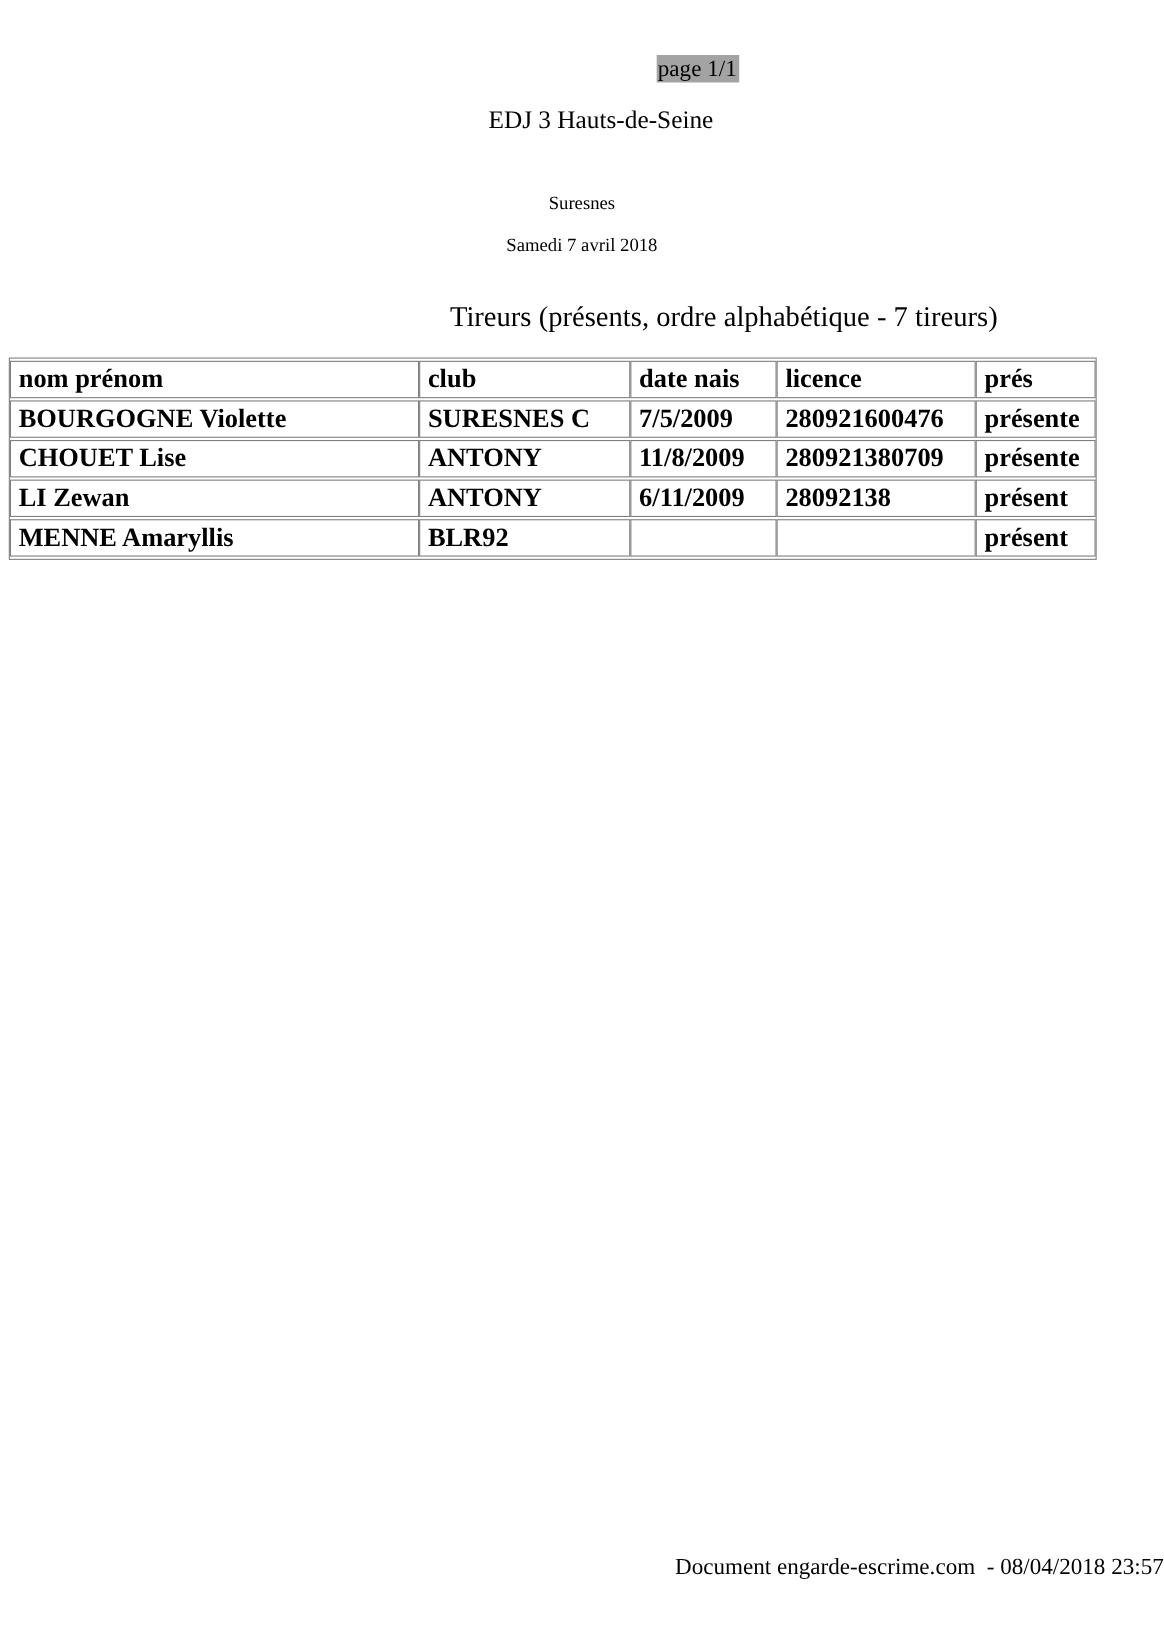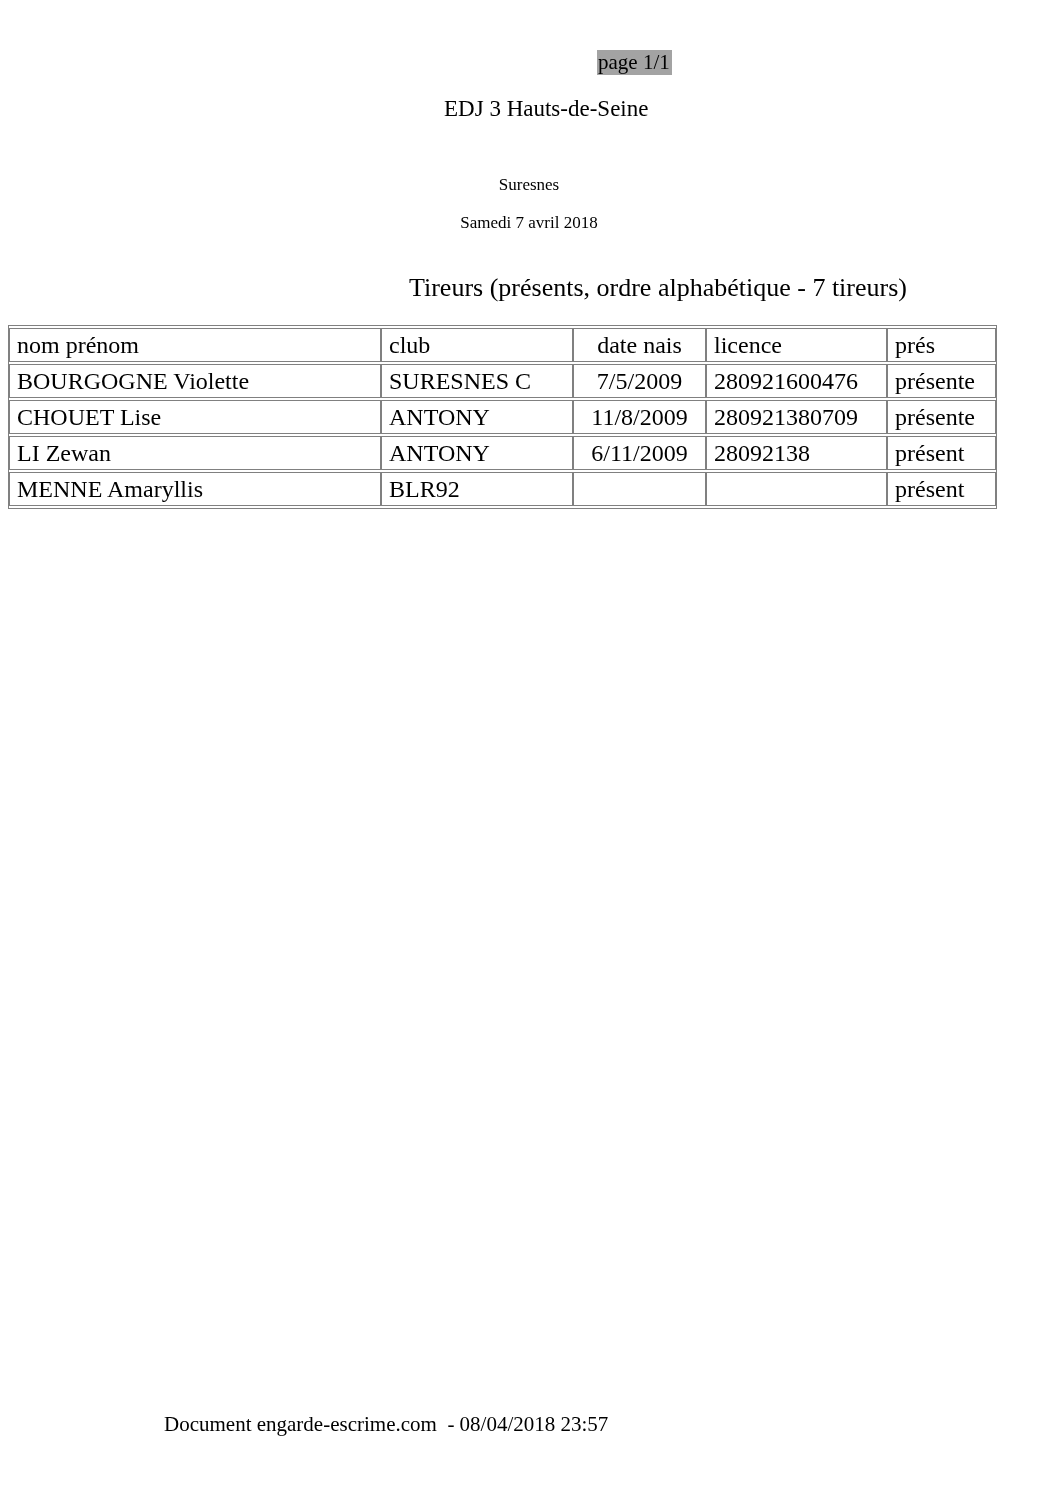--- a/index.html
+++ b/index.html
@@ -58,38 +58,38 @@
     border-spacing: 0 2px;
     border: 1px solid #808080;
     background: #ffffff;
   }
   table.roster th, table.roster td {
     border: 1px solid #808080;
     box-sizing: border-box;
     height: 34px;
     padding: 0 7px;
     font-size: 24px;
-    font-weight: normal;
+    font-weight: bold;
     vertical-align: middle;
     overflow: hidden;
     white-space: nowrap;
   }
   .al { text-align: left; }
-  .ar { text-align: center; }
+  .ar { text-align: left; }
   col.c-name    { width: 372px; }
   col.c-club    { width: 192px; }
   col.c-date    { width: 133px; }
   col.c-licence { width: 181px; }
   col.c-pres    { width: 109px; }
   .doc-footer {
     position: absolute;
     top: 1412px;
     left: 0;
     width: 100%;
-    text-align: left;
+    text-align: right;
     padding-left: 164px; 
     box-sizing: border-box;
     font-size: 21px;
     white-space: pre;
   }
 </style>
 </head>
 <body>
 
 <div class="page">

